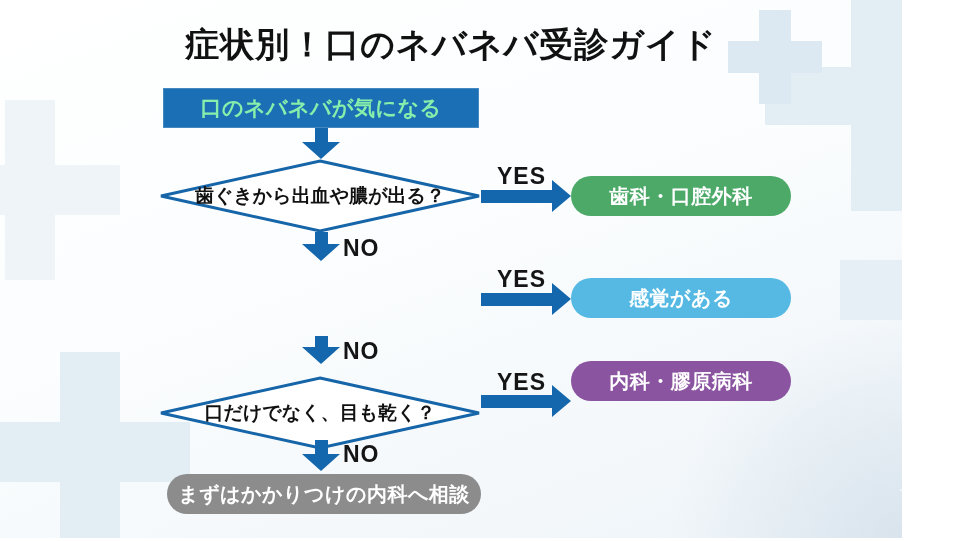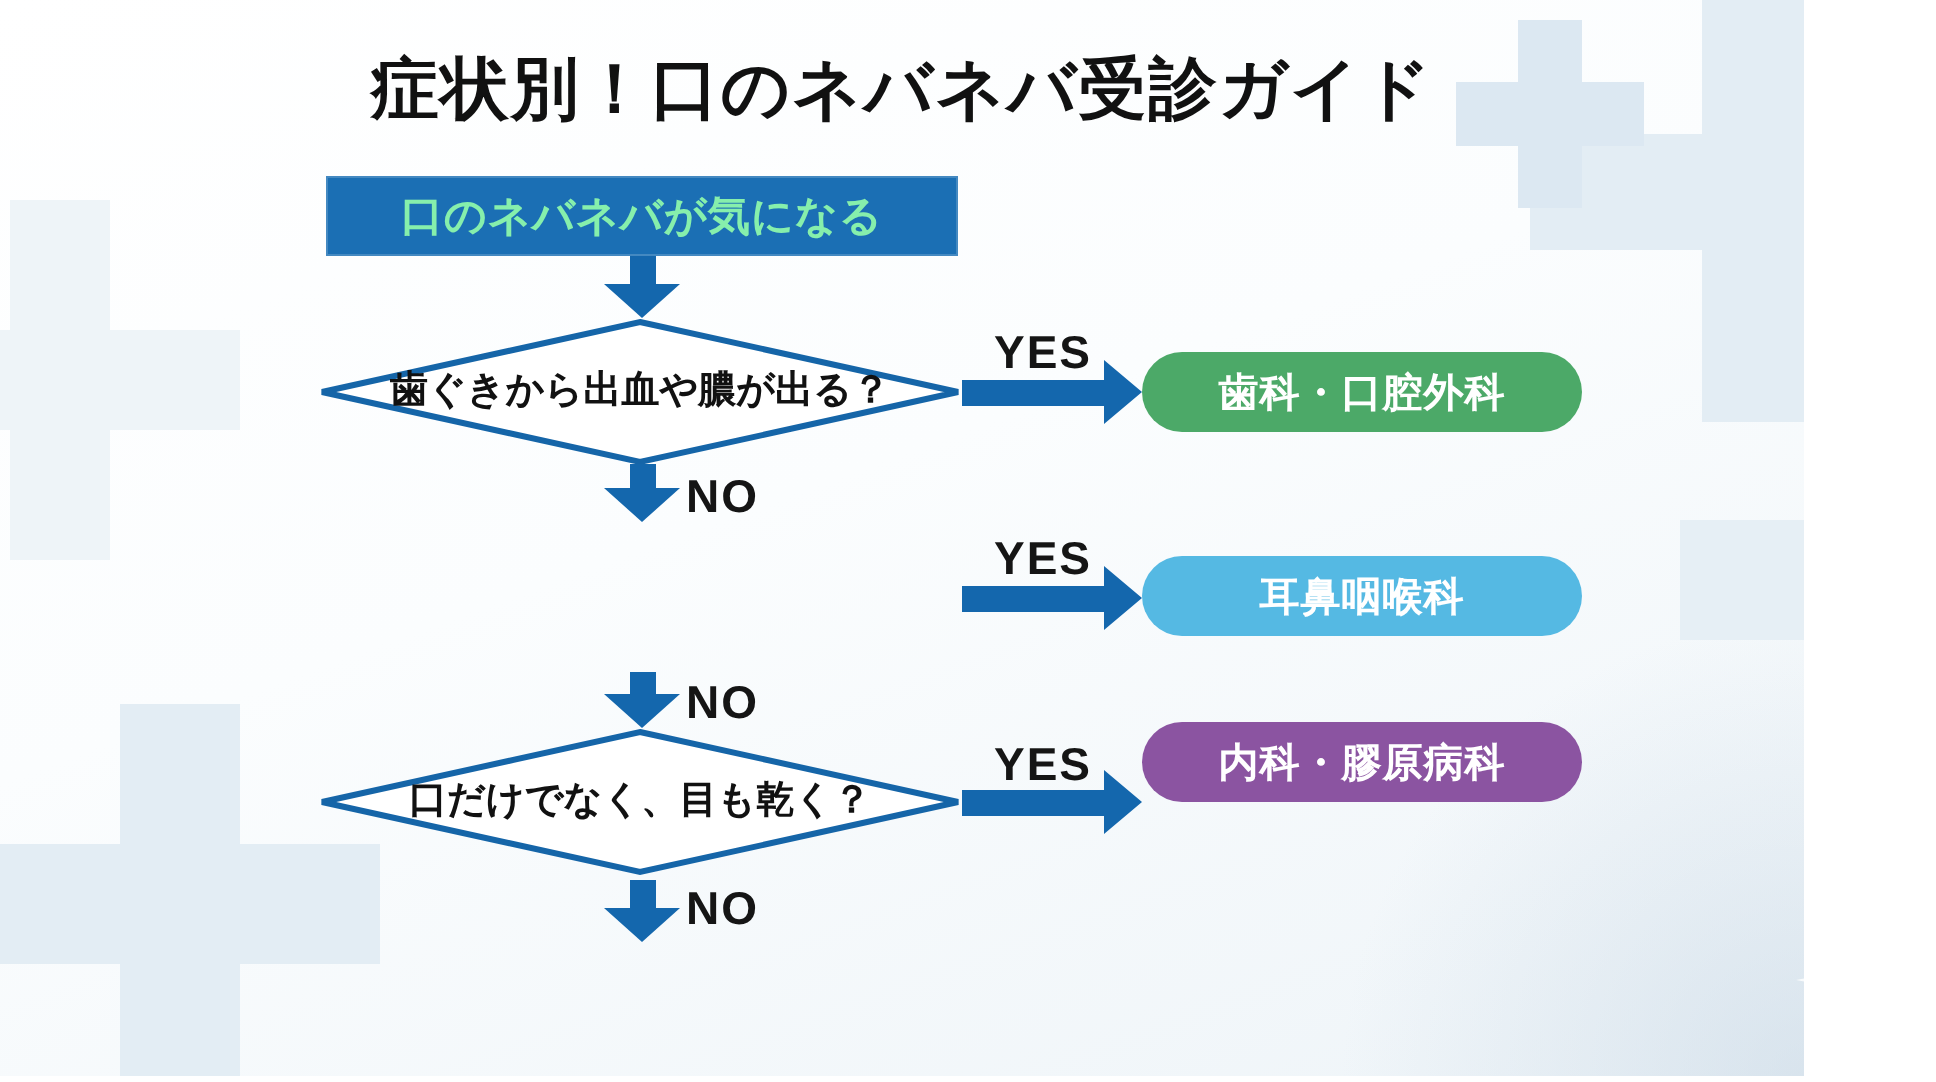--- a/index.html
+++ b/index.html
@@ -133,29 +133,29 @@
       <div class="head"></div>
   </div>
   <div class="decision-label" style="left:343px;top:235px;">NO</div>
 
   <div class="decision-label" style="left:497px;top:266px;">YES</div>
   <div class="arrow-right" style="left:481px;top:283px;">
     <div class="stem" style="width:71px;"></div>
       <div class="head"></div>
   </div>
   <div class="result-box result-ent" style="top:278px;">
-    <span>耳鼻咽喉科</span>
+    <span>感覚がある</span>
   </div>
   <div class="arrow-down" style="left:302px;top:336px;">
     <div class="stem" style="height:11px;"></div>
       <div class="head"></div>
   </div>
   <div class="decision-label" style="left:343px;top:338px;">NO</div>
 
-  <div class="diamond" style="left:158px;top:364px;width:324px;height:74px;">
+  <div class="diamond" style="left:158px;top:376px;width:324px;height:74px;">
     <svg width="324" height="74" viewBox="0 0 324 74">
       <polygon points="162,2 321,37 162,72 3,37" fill="#ffffff" stroke="#1565A8" stroke-width="3" stroke-linejoin="miter"></polygon>
     </svg>
     <div class="q" style="font-size:19px;">
       <span>口だけでなく、目も乾く？</span>
     </div>
   </div>
   <div class="decision-label" style="left:497px;top:369px;">YES</div>
   <div class="arrow-right" style="left:481px;top:385px;">
     <div class="stem" style="width:71px;"></div>
@@ -163,15 +163,18 @@
   </div>
   <div class="result-box result-internal" style="top:361px;">
     <span>内科・膠原病科</span>
   </div>
   <div class="arrow-down" style="left:302px;top:440px;">
     <div class="stem" style="height:14px;"></div>
       <div class="head"></div>
   </div>
   <div class="decision-label" style="left:343px;top:441px;">NO</div>
 
+  <div class="fallback-box">
+    <span>まずはかかりつけの内科へ相談</span>
+  </div>
 
 
 </div>
 
 </body></html>

